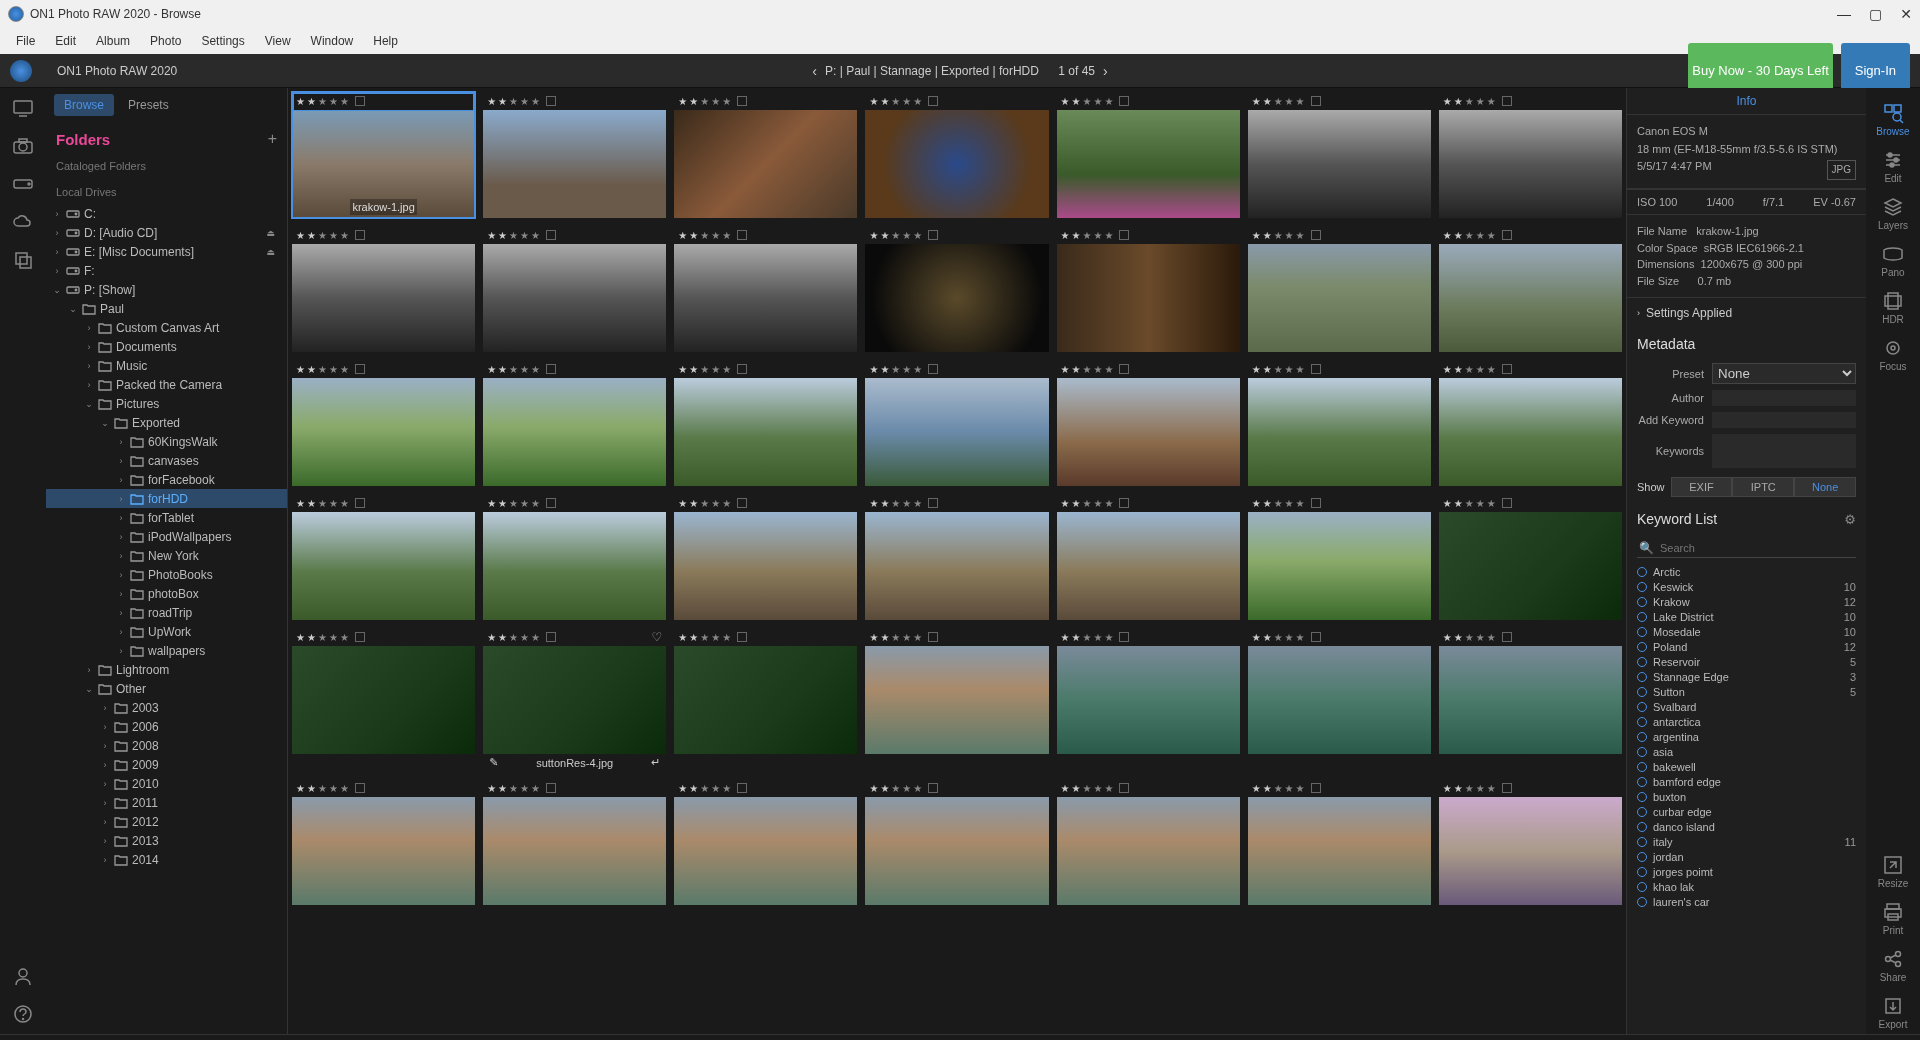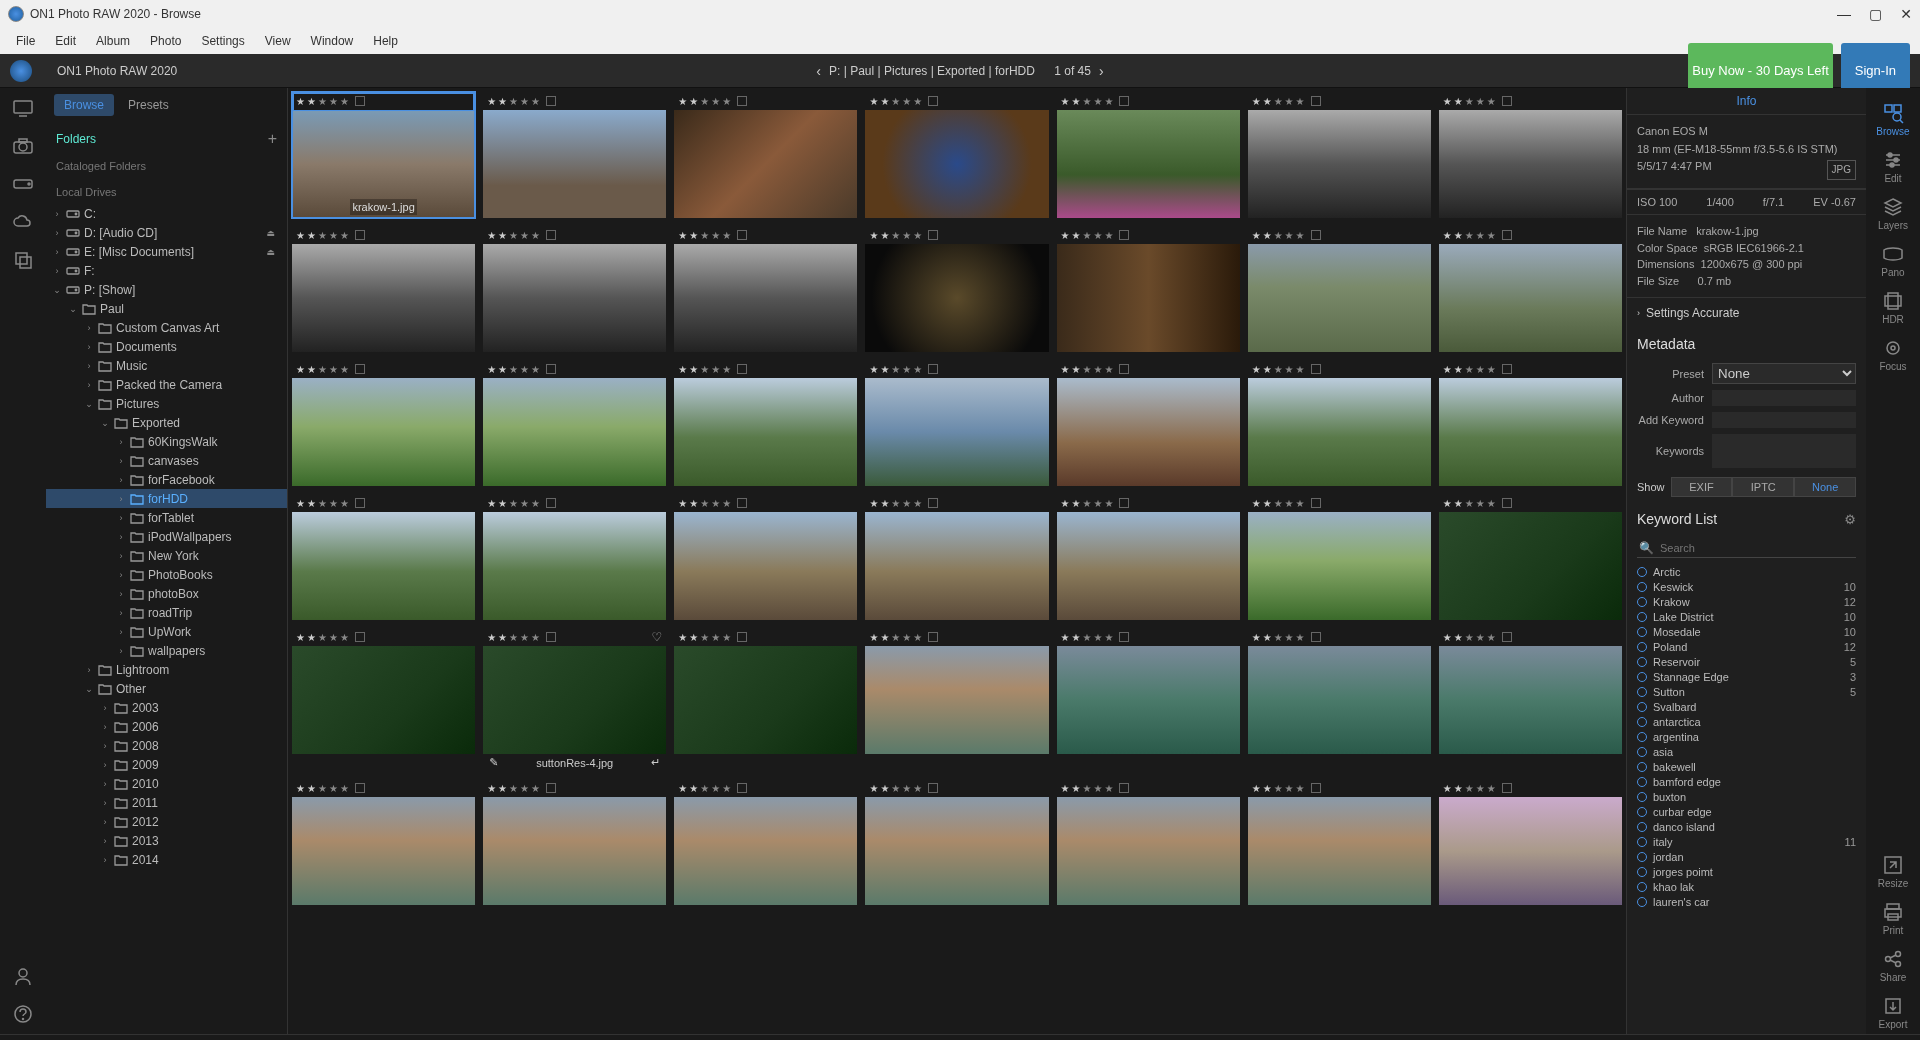--- a/index.html
+++ b/index.html
@@ -22,21 +22,21 @@
 .main{display:flex;height:946px}
 .sidebar-icons{width:46px;background:#1a1a1a;display:flex;flex-direction:column;align-items:center;padding-top:10px;gap:18px}
 .sidebar-icons .ico{width:24px;height:20px;cursor:pointer;color:#888;display:flex;align-items:center;justify-content:center}
 .sidebar-icons .sep{flex:1}
 .sidebar-icons svg{stroke:#888;fill:none;stroke-width:1.5}
 .left-panel{width:242px;background:#1a1a1a;border-right:1px solid #333;overflow-y:auto}
 .tabs{display:flex;padding:6px 8px;gap:4px}
 .tab{padding:4px 10px;border-radius:3px;cursor:pointer;font-size:12px;color:#999}
 .tab.active{background:#2e4a6a;color:#4a90e2}
 .folders-header{display:flex;justify-content:space-between;align-items:center;padding:8px 10px}
-.folders-header h3{font-size:12px;font-weight:normal;color:#5eead4}
+.folders-header h3{font-size:15px;font-weight:bold;color:#ec4899}
 .plus{font-size:16px;color:#888;cursor:pointer}
 .section-label{padding:4px 10px;color:#777;font-size:11px}
 .tree{padding:2px 0}
 .tree-item{display:flex;align-items:center;padding:3px 4px;cursor:pointer;gap:4px;color:#bbb;font-size:12px;height:19px}
 .tree-item.sel{background:#2e4a6a;color:#5ab0ff}
 .tree-item.sel .folder-ico svg{stroke:#5ab0ff}
 .tree-chev{width:10px;text-align:center;color:#888;font-size:9px}
 .folder-ico{width:14px;display:inline-flex}
 .folder-ico svg{stroke:#999;fill:none;stroke-width:1.3}
 .eject{margin-left:auto;margin-right:8px;color:#888;font-size:9px}
@@ -133,21 +133,21 @@
     <span>Help</span>
   </div>
 
 <div class="topbar">
   <div class="topbar-left">
     <div class="logo-circle"></div>
     <span>ON1 Photo RAW 2020</span>
   </div>
   <div class="breadcrumb-wrap">
     <span class="bc-arrow">‹</span>
-    <span>P: | Paul | Pictures | Exported | forHDD</span>
+    <span>P: | Paul | Stannage | Exported | forHDD</span>
     &nbsp;<span>1 of 45</span>
     <span class="bc-arrow">›</span>
   </div>
   <div class="topbar-right">
     <button class="btn-green">Buy Now - 30 Days Left</button>
     <button class="btn-blue">Sign-In</button>
   </div>
 </div>
 
 <div class="main">
@@ -1029,21 +1029,21 @@
       <span>EV -0.67</span>
     </div>
     <div class="info-sec" style="line-height:1.5">
       <div><span>File Name</span>&nbsp;&nbsp;&nbsp;<span>krakow-1.jpg</span></div>
       <div><span>Color Space</span>&nbsp;&nbsp;<span>sRGB IEC61966-2.1</span></div>
       <div><span>Dimensions</span>&nbsp;&nbsp;<span>1200x675 @ 300 ppi</span></div>
       <div><span>File Size</span>&nbsp;&nbsp;&nbsp;&nbsp;&nbsp;&nbsp;<span>0.7 mb</span></div>
     </div>
     <div class="collapse-head">
           <span class="chev">›</span>
-          <span>Settings Accurate</span>
+          <span>Settings Applied</span>
         </div>
     <div class="meta-h">Metadata</div>
     <div class="meta-field">
           <label>Preset</label>
           <select><option>None</option></select>
         </div>
     <div class="meta-field">
           <label>Author</label>
           <div class="val"></div>
         </div>

